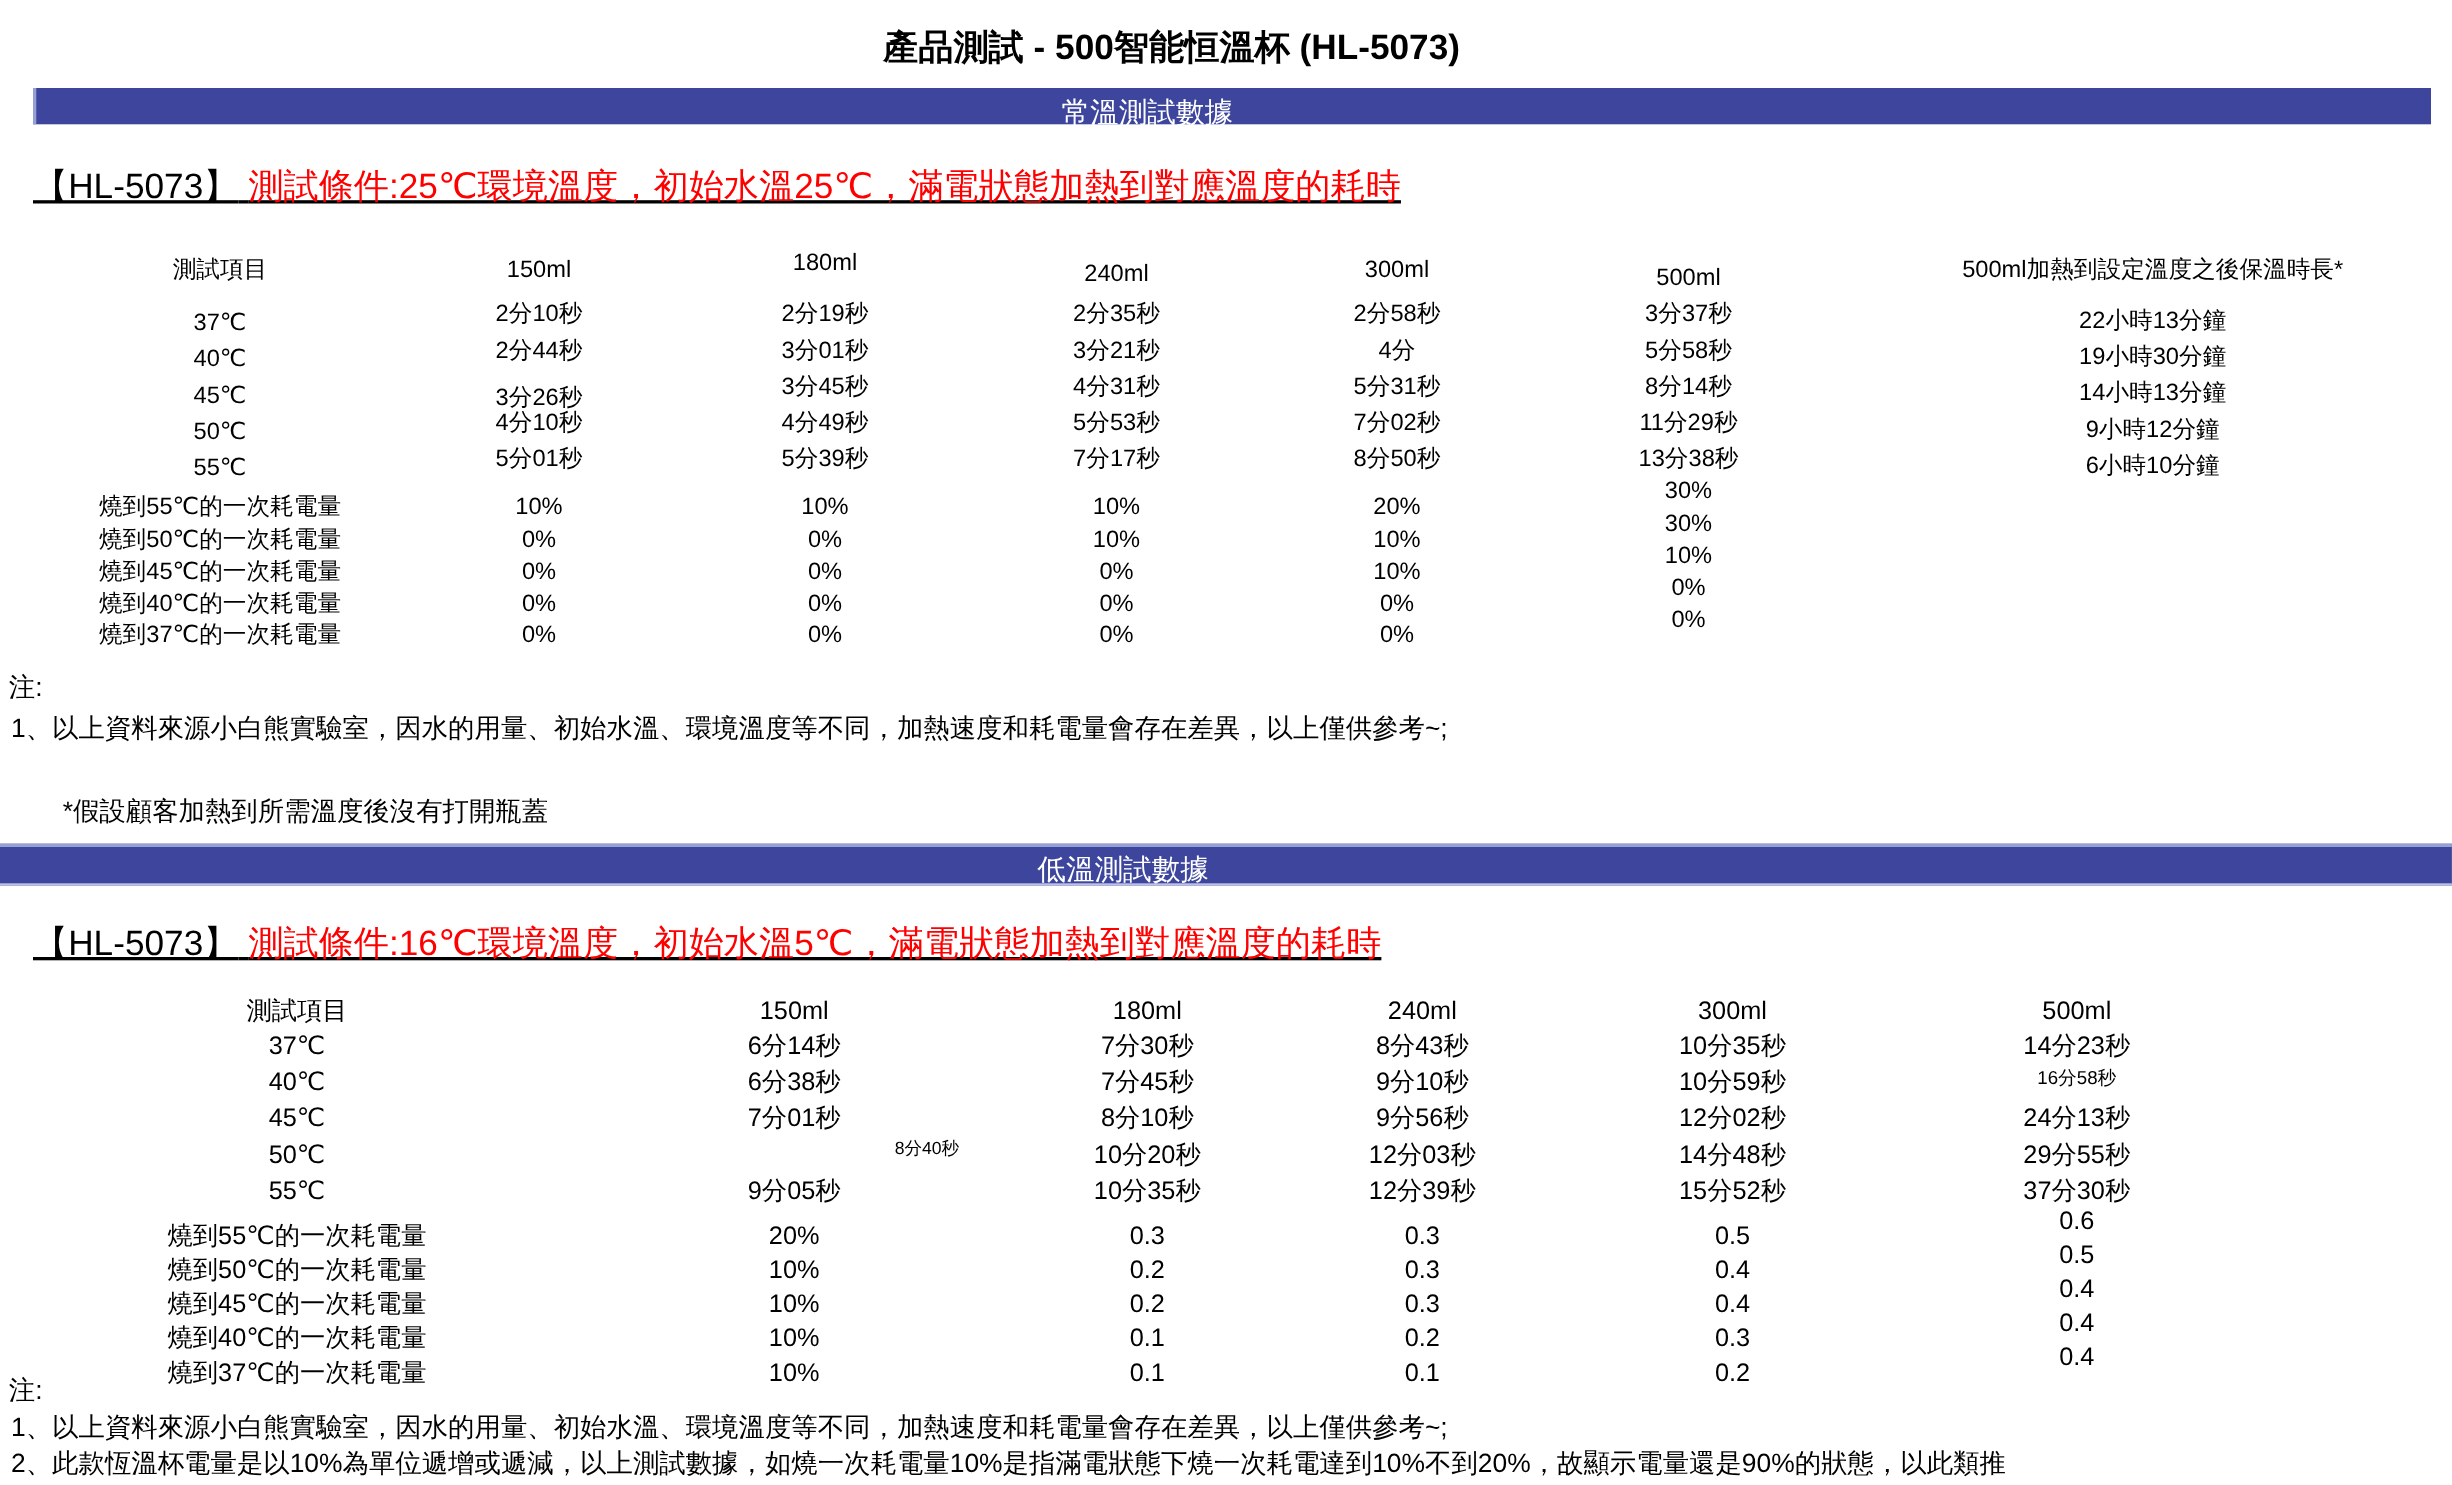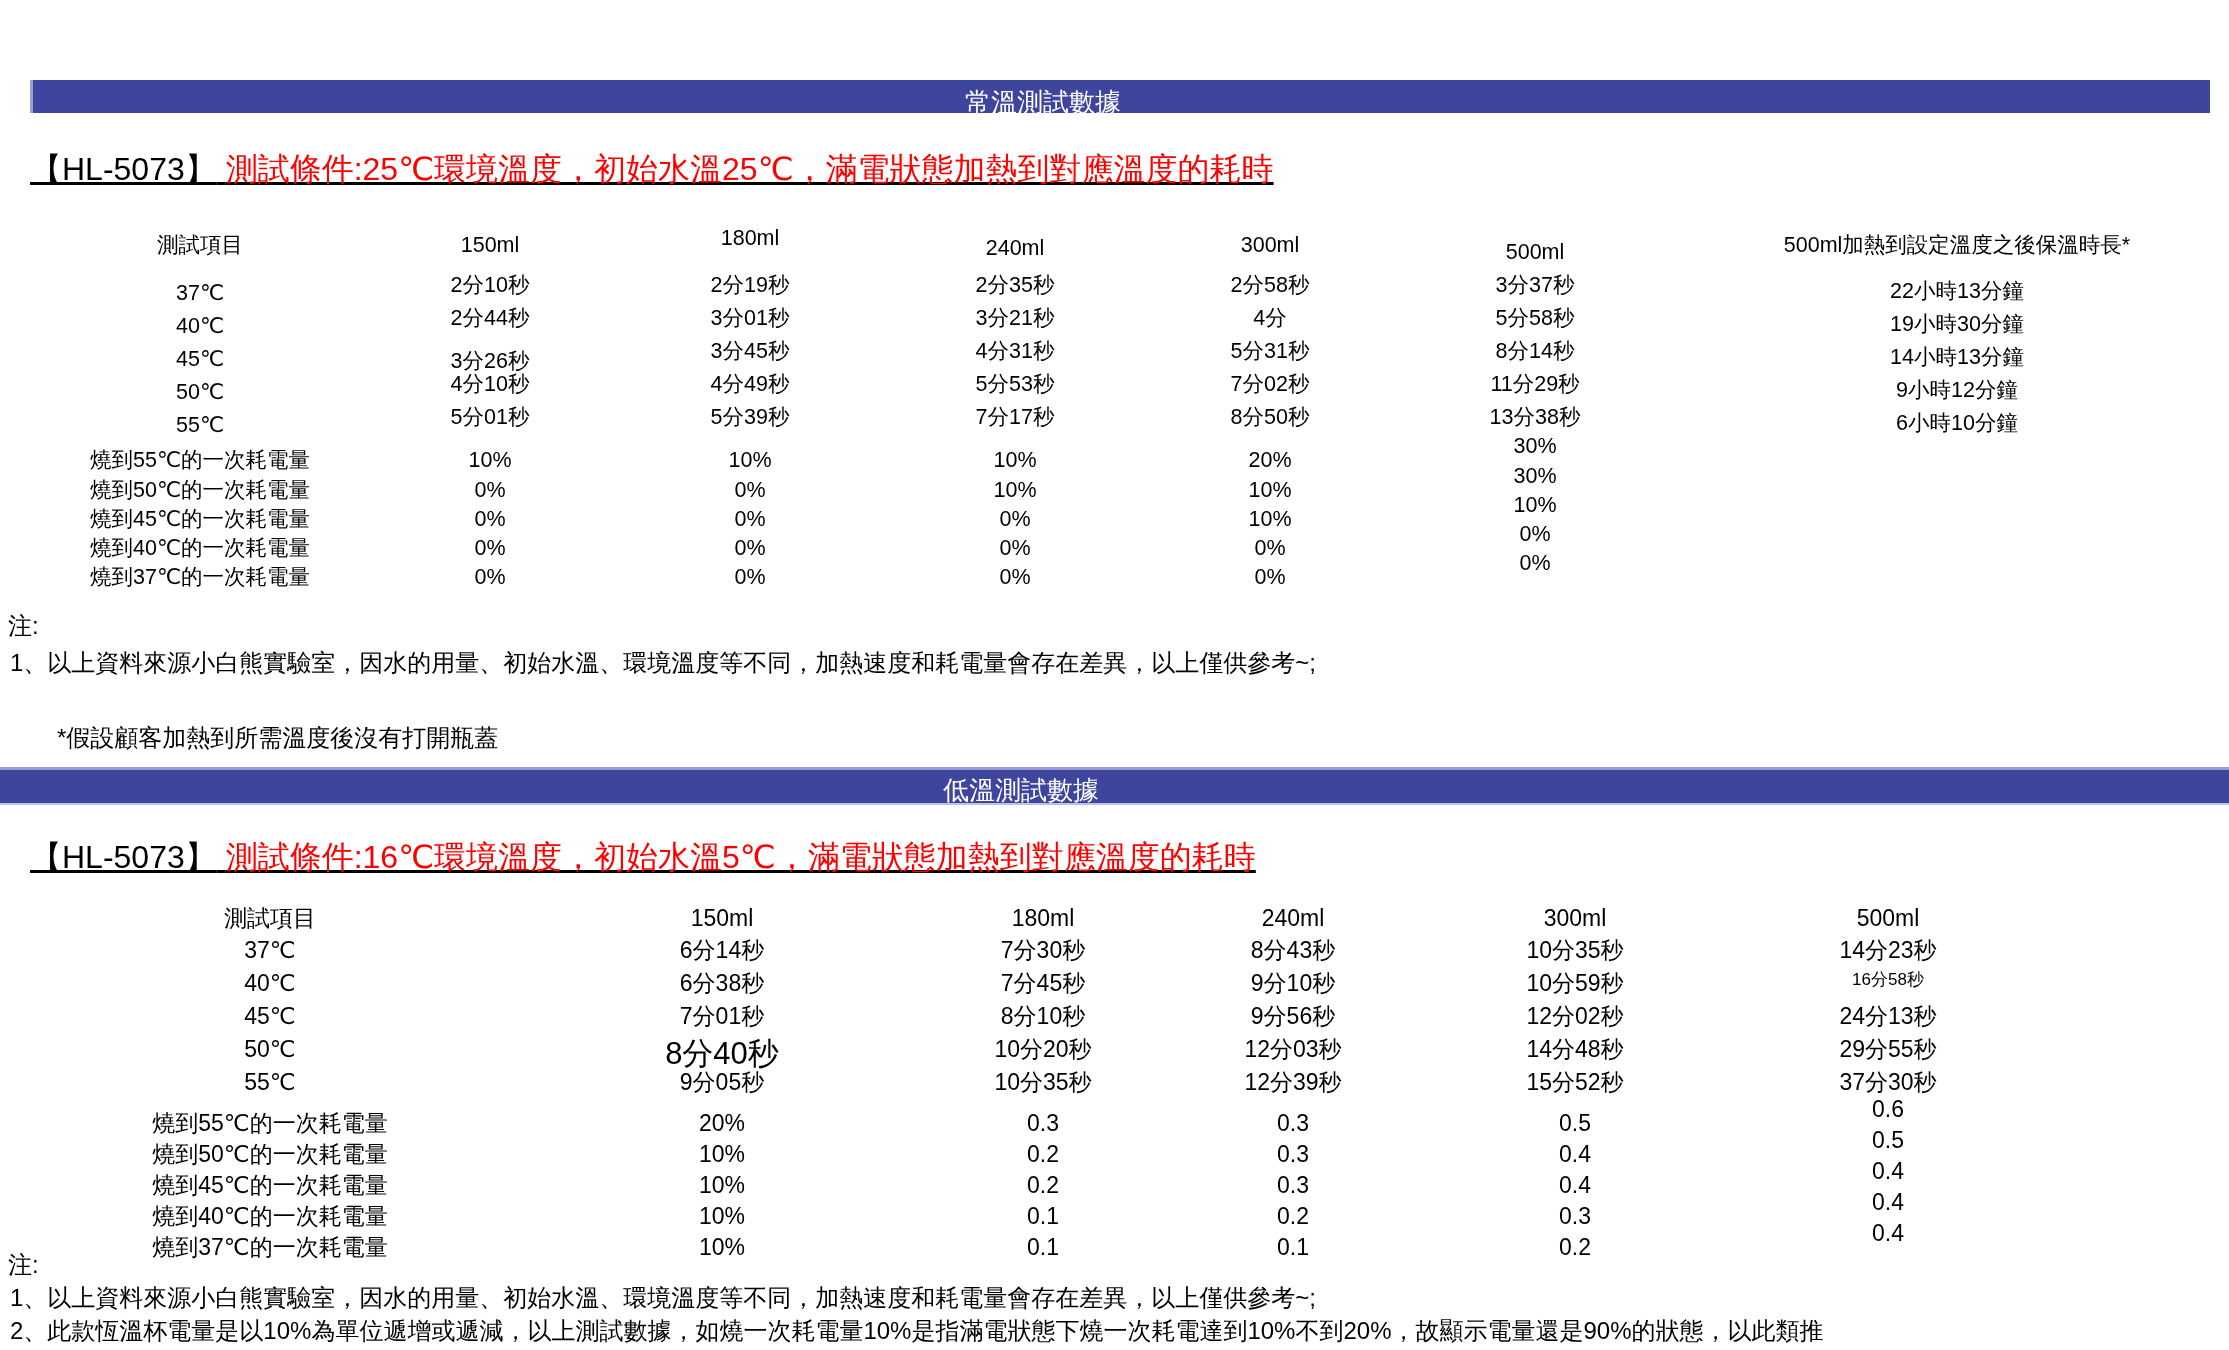--- a/index.html
+++ b/index.html
@@ -34,20 +34,21 @@
   .n0-3{top:725px;left:57px;}
   .n1-0{top:1252px;left:8px;}
   .n1-1{top:1285px;left:10px;}
   .n1-2{top:1318px;left:10px;}
 </style>
 </head>
 <body>
 
 <div id="sheet">
 
+  <div class="title">產品測試 - 500智能恒溫杯 (HL-5073)</div>
 
   <div class="banner banner1"></div>
   <div class="banner-label" id="banner-label-1">常溫測試數據</div>
 
   <div class="cond" id="cond-0">
     <span class="model">【HL-5073】</span>
     <span class="red">測試條件:25℃環境溫度，初始水溫25℃，滿電狀態加熱到對應溫度的耗時</span>
   </div>
 
   <div id="table0">
@@ -156,21 +157,21 @@
       <div class="cell" style="left: 1143px; top: 970px; width: 300px; font-size: 23px;">9分10秒</div>
       <div class="cell" style="left: 1425px; top: 970px; width: 300px; font-size: 23px;">10分59秒</div>
       <div class="cell" style="left: 1738px; top: 970px; width: 300px; font-size: 17px;">16分58秒</div>
       <div class="cell" style="left: 80px; top: 1003px; width: 380px; font-size: 23px;">45℃</div>
       <div class="cell" style="left: 572px; top: 1003px; width: 300px; font-size: 23px;">7分01秒</div>
       <div class="cell" style="left: 893px; top: 1003px; width: 300px; font-size: 23px;">8分10秒</div>
       <div class="cell" style="left: 1143px; top: 1003px; width: 300px; font-size: 23px;">9分56秒</div>
       <div class="cell" style="left: 1425px; top: 1003px; width: 300px; font-size: 23px;">12分02秒</div>
       <div class="cell" style="left: 1738px; top: 1003px; width: 300px; font-size: 23px;">24分13秒</div>
       <div class="cell" style="left: 80px; top: 1036px; width: 380px; font-size: 23px;">50℃</div>
-      <div class="cell" style="left: 572px; top: 1036px; width: 300px; font-size: 31px;">8分40秒</div>
+      <div class="cell" style="left: 572px; top: 1036px; width: 300px; font-size: 16px; text-align: right;">8分40秒</div>
       <div class="cell" style="left: 893px; top: 1036px; width: 300px; font-size: 23px;">10分20秒</div>
       <div class="cell" style="left: 1143px; top: 1036px; width: 300px; font-size: 23px;">12分03秒</div>
       <div class="cell" style="left: 1425px; top: 1036px; width: 300px; font-size: 23px;">14分48秒</div>
       <div class="cell" style="left: 1738px; top: 1036px; width: 300px; font-size: 23px;">29分55秒</div>
       <div class="cell" style="left: 80px; top: 1069px; width: 380px; font-size: 23px;">55℃</div>
       <div class="cell" style="left: 572px; top: 1069px; width: 300px; font-size: 23px;">9分05秒</div>
       <div class="cell" style="left: 893px; top: 1069px; width: 300px; font-size: 23px;">10分35秒</div>
       <div class="cell" style="left: 1143px; top: 1069px; width: 300px; font-size: 23px;">12分39秒</div>
       <div class="cell" style="left: 1425px; top: 1069px; width: 300px; font-size: 23px;">15分52秒</div>
       <div class="cell" style="left: 1738px; top: 1069px; width: 300px; font-size: 23px;">37分30秒</div>

